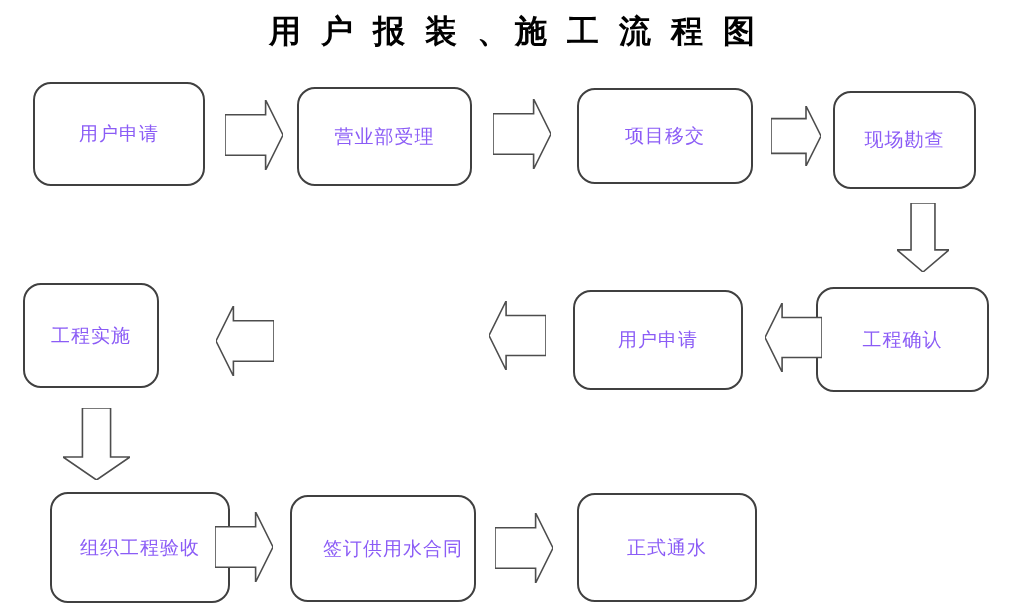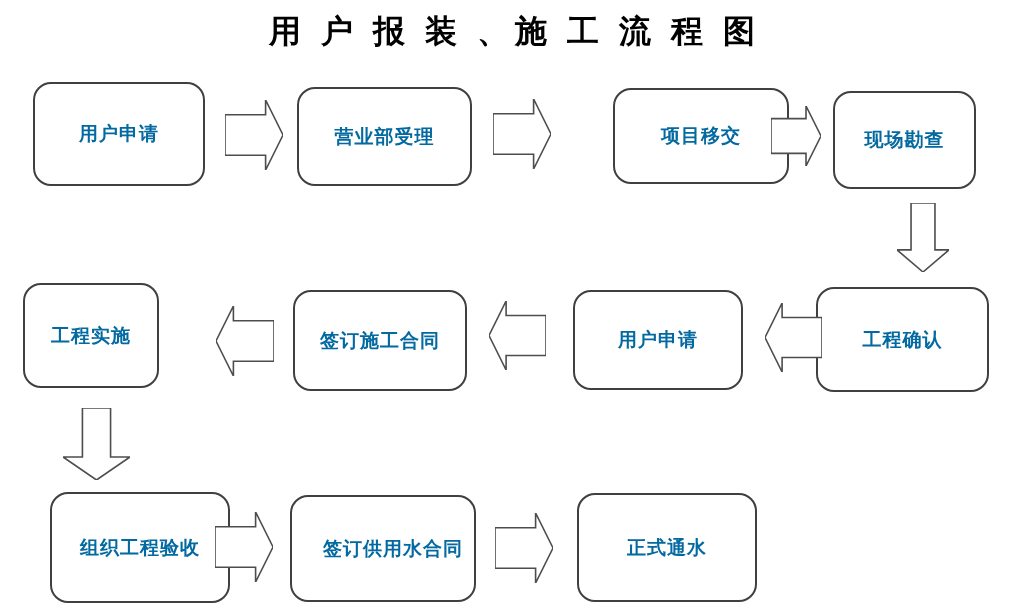--- a/index.html
+++ b/index.html
@@ -29,22 +29,22 @@
     border: 2px solid #404040;
     border-radius: 18px;
     background: #ffffff;
     display: flex;
     align-items: center;
     justify-content: center;
     box-sizing: border-box;
   }
   .node span {
     font-size: 19px;
-    font-weight: bold;
-    color: #0369a1;
+    font-weight: normal;
+    color: #8b5cf6;
     letter-spacing: 1px;
     white-space: nowrap;
   }
   .arrow { position: absolute; }
   .arrow polygon {
     fill: #ffffff;
     stroke: #4d4d4d;
     stroke-width: 1.6;
     stroke-linejoin: miter;
   }
@@ -55,35 +55,32 @@
 <div id="canvas">
 
   <div class="title">用 户 报 装 、施 工 流 程 图</div>
 
   <div class="node" style="left:33px;  top:82px; width:172px; height:104px;">
     <span>用户申请</span>
   </div>
   <div class="node" style="left:297px; top:87px; width:175px; height:99px;">
     <span>营业部受理</span>
   </div>
-  <div class="node" style="left:577px; top:88px; width:176px; height:96px;margin-left:36px;">
+  <div class="node" style="left:577px; top:88px; width:176px; height:96px;">
     <span>项目移交</span>
   </div>
   <div class="node" style="left:833px; top:91px; width:143px; height:98px;">
     <span>现场勘查</span>
   </div>
 
   <div class="node" style="left:816px; top:287px; width:173px; height:105px;">
     <span>工程确认</span>
   </div>
   <div class="node" style="left:573px; top:290px; width:170px; height:100px;">
     <span>用户申请</span>
-  </div>
-  <div class="node" style="left:293px; top:290px; width:174px; height:101px;">
-    <span>签订施工合同</span>
   </div>
   <div class="node" style="left:23px;  top:283px; width:136px; height:105px;">
     <span>工程实施</span>
   </div>
 
   <div class="node" style="left:12px;  top:492px; width:180px; height:111px;margin-left:38px;">
     <span>组织工程验收</span>
   </div>
   <div class="node" style="left:290px; top:495px; width:186px; height:107px;padding-left:20px;">
     <span>签订供用水合同</span>

